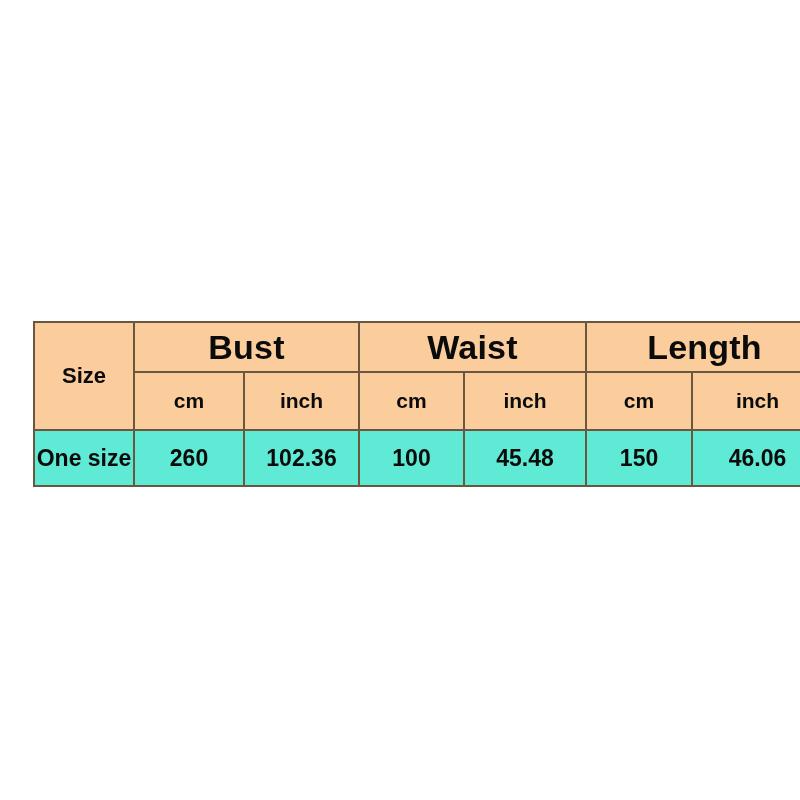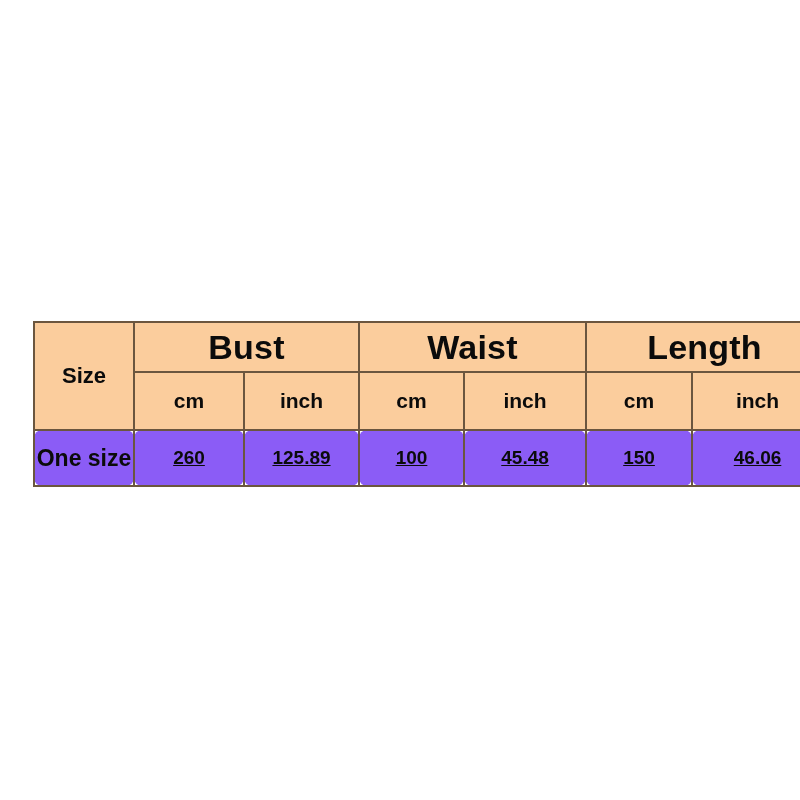--- a/index.html
+++ b/index.html
@@ -48,39 +48,38 @@
     box-sizing: border-box;
   }
 
   
   table.size-chart .hdr {
     background: #fbcd9d;
   }
 
   
   table.size-chart .body-cell {
-    background: #8b5cf6;
-    border-radius: 8px;
+    background: #5eead4;
   }
 
   
   col.c-size  { width: 100px; }
   col.c-bcm   { width: 110px; }
   col.c-binch { width: 115px; }
   col.c-wcm   { width: 105px; }
   col.c-winch { width: 122px; }
   col.c-lcm   { width: 106px; }
   col.c-linch { width: 131px; }
 
   
   .group-label { font-size: 34px; letter-spacing: 0.2px; }
   .size-label  { font-size: 22px; }
   .unit-label  { font-size: 21px; }
   .size-value  { font-size: 23px; }
-  .data-value  { font-size: 19px; text-decoration: underline; }
+  .data-value  { font-size: 23px; }
 
   tr.row-group { height: 50px; }
   tr.row-unit  { height: 58px; }
   tr.row-data  { height: 56px; }
 </style>
 </head>
 <body>
 
 <div id="size-chart-wrapper">
   <table class="size-chart">
@@ -106,21 +105,21 @@
         <th class="hdr unit-label">cm</th>
         <th class="hdr unit-label">inch</th>
         <th class="hdr unit-label">cm</th>
         <th class="hdr unit-label">inch</th>
       </tr>
     </thead>
     <tbody>
       <tr class="row-data">
         <td class="body-cell size-value">One size</td>
         <td class="body-cell data-value">260</td>
-        <td class="body-cell data-value">125.89</td>
+        <td class="body-cell data-value">102.36</td>
         <td class="body-cell data-value">100</td>
         <td class="body-cell data-value">45.48</td>
         <td class="body-cell data-value">150</td>
         <td class="body-cell data-value">46.06</td>
       </tr>
     </tbody>
   </table>
 </div>
 
 </body></html>

